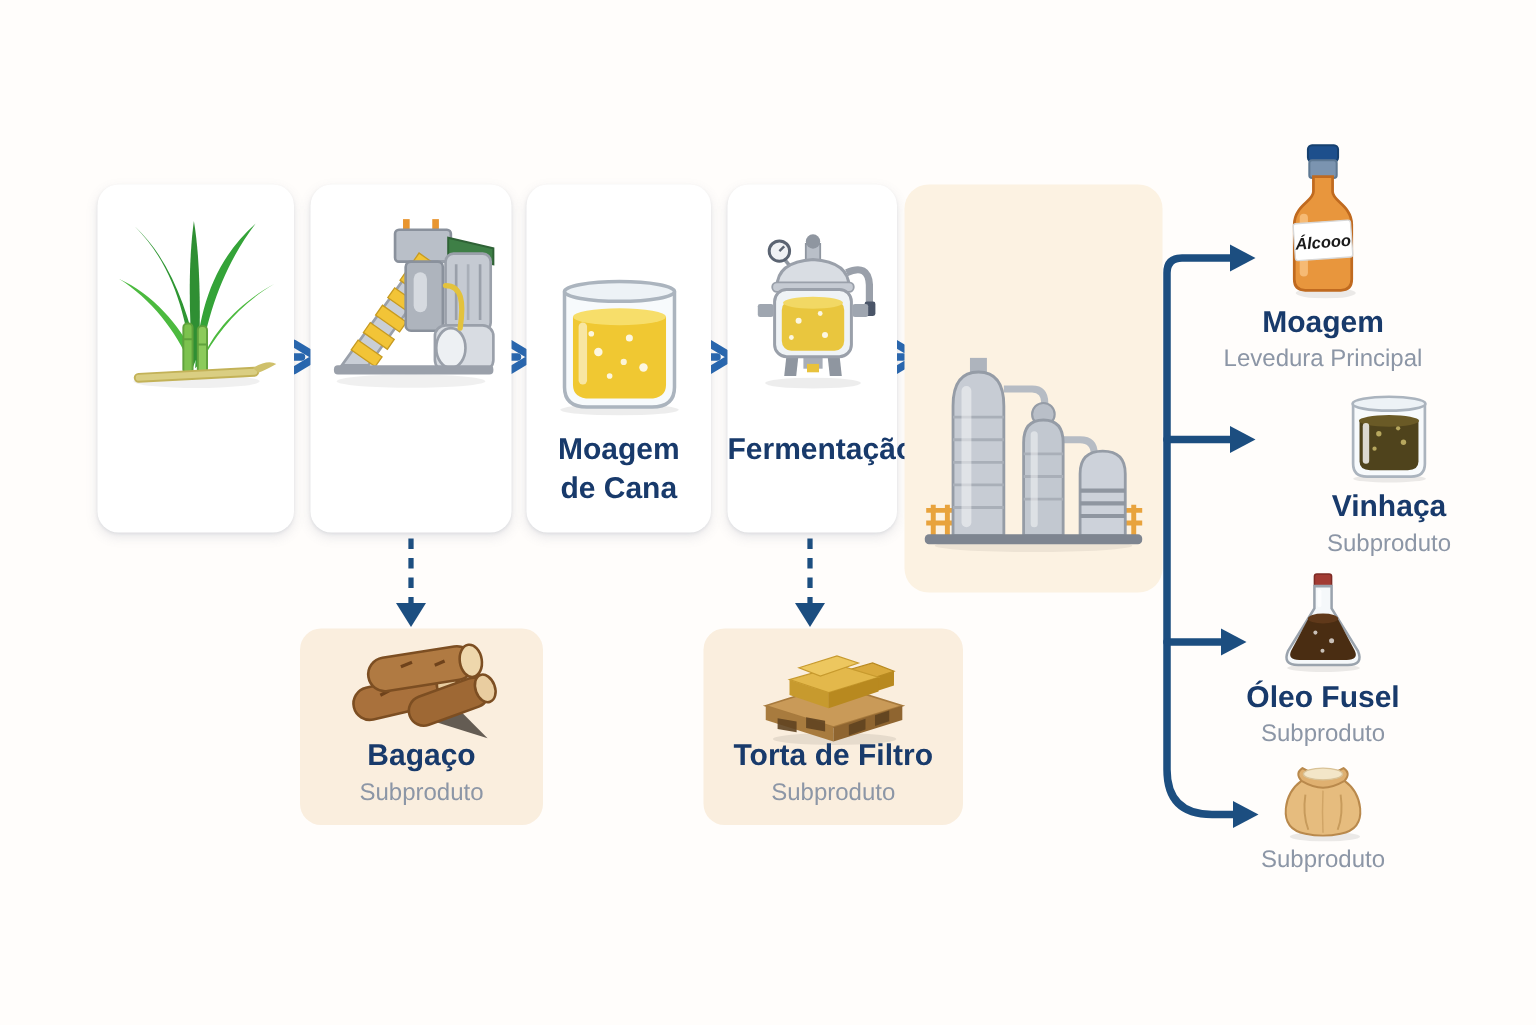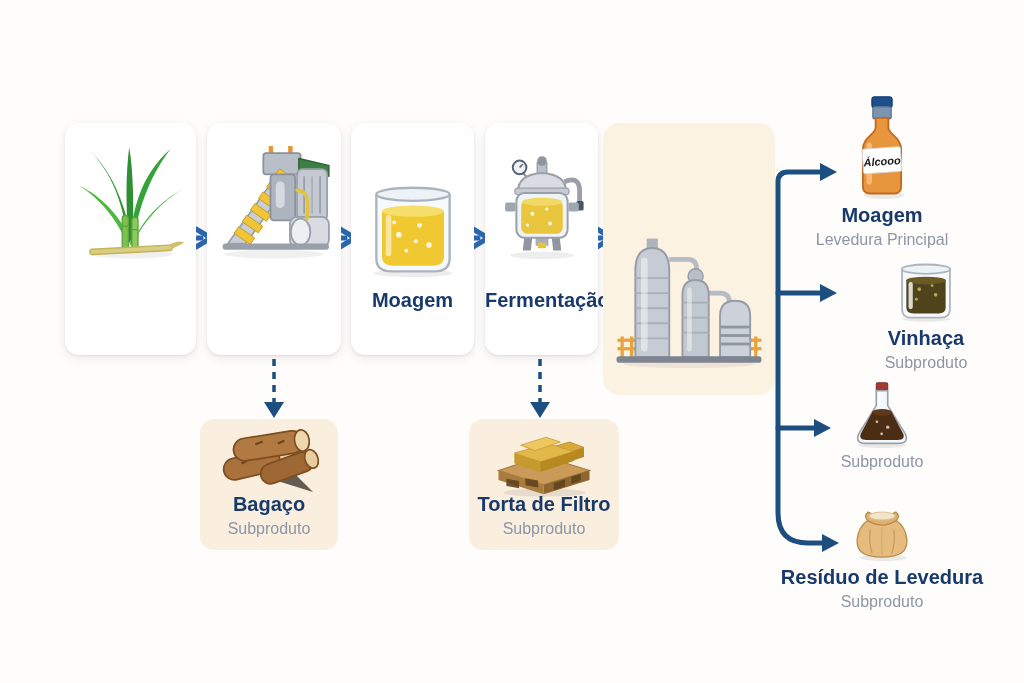--- a/index.html
+++ b/index.html
@@ -146,20 +146,21 @@
       <circle cx="62" cy="45" r="2.5" fill="#fff" opacity="0.85"></circle>
       <circle cx="72" cy="66" r="3" fill="#fff" opacity="0.85"></circle>
       <circle cx="48" cy="72" r="2" fill="#fff" opacity="0.85"></circle>
       <circle cx="35" cy="42" r="2" fill="#fff" opacity="0.85"></circle>
       <circle cx="58" cy="62" r="2.2" fill="#fff" opacity="0.8"></circle>
       <rect x="26" y="34" width="6" height="44" rx="3" fill="#fff" opacity="0.55"></rect>
       <ellipse cx="55" cy="12" rx="39" ry="7" fill="#EDF2F6" stroke="#ABB4BE" stroke-width="2.5"></ellipse>
     </svg>
     <div class="stage-label">
       <div>Moagem</div>
+      <div>de Cana</div>
     </div>
   </div>
 
   <div class="stage-card" style="left:485px;width:113px;">
     <svg class="stage-icon" style="top:20px;" width="96" height="128" viewBox="0 0 120 135">
       <ellipse cx="60" cy="128" rx="40" ry="4.5" fill="#000" opacity="0.07"></ellipse>
       <polygon points="38,104 48,104 46,122 36,122" fill="#8F96A0"></polygon>
       <polygon points="72,104 82,104 84,122 74,122" fill="#8F96A0"></polygon>
       <rect x="52" y="106" width="16" height="10" fill="#A8AEB8"></rect>
       <rect x="55" y="112" width="10" height="7" fill="#E8C23C"></rect>
@@ -216,21 +217,21 @@
       <line x1="78" y1="118" x2="106" y2="118" stroke="#A9AFB8" stroke-width="2"></line>
       <rect x="83" y="70" width="5" height="68" rx="2.5" fill="#fff" opacity="0.45"></rect>
       <path d="M118 144 V100 Q118 84 134 84 Q150 84 150 100 V144 Z" fill="#CDD2DA" stroke="#959CA6" stroke-width="2"></path>
       <line x1="118" y1="112" x2="150" y2="112" stroke="#8F96A0" stroke-width="3"></line>
       <line x1="118" y1="121" x2="150" y2="121" stroke="#8F96A0" stroke-width="3"></line>
       <line x1="118" y1="130" x2="150" y2="130" stroke="#8F96A0" stroke-width="3"></line>
       <rect x="8" y="143" width="154" height="7" rx="3" fill="#7E8590"></rect>
     </svg>
   </div>
 
-  <div class="bp-card" style="left:200px;width:138px;">
+  <div class="bp-card" style="left:200px;width:162px;">
     <svg class="bp-icon" width="118" height="76" viewBox="0 0 130 88">
       <path d="M58 62 L116 80 L90 54 Z" fill="#3E3730" opacity="0.8"></path>
       <g transform="translate(10,44) rotate(-13)">
         <rect x="0" y="0" width="76" height="25" rx="12.5" fill="#A9713C" stroke="#7C4E22" stroke-width="2"></rect>
         <ellipse cx="74" cy="12.5" rx="8" ry="12" fill="#E9CDA0" stroke="#7C4E22" stroke-width="2"></ellipse>
         <line x1="22" y1="8" x2="30" y2="6" stroke="#6E421B" stroke-width="2.5"></line>
       </g>
       <g transform="translate(52,52) rotate(-20)">
         <rect x="0" y="0" width="64" height="23" rx="11.5" fill="#9E6834" stroke="#7C4E22" stroke-width="2"></rect>
         <ellipse cx="62" cy="11.5" rx="7.5" ry="11" fill="#E9CDA0" stroke="#7C4E22" stroke-width="2"></ellipse>
@@ -239,21 +240,21 @@
         <rect x="0" y="0" width="82" height="26" rx="13" fill="#B07A42" stroke="#7C4E22" stroke-width="2"></rect>
         <ellipse cx="80" cy="13" rx="8.5" ry="12.5" fill="#EED7AC" stroke="#7C4E22" stroke-width="2"></ellipse>
         <line x1="26" y1="9" x2="35" y2="7" stroke="#6E421B" stroke-width="2.5"></line>
         <line x1="52" y1="12" x2="60" y2="10" stroke="#6E421B" stroke-width="2.5"></line>
       </g>
     </svg>
     <div class="bp-title">Bagaço</div>
     <div class="bp-sub">Subproduto</div>
   </div>
 
-  <div class="bp-card" style="left:469px;width:150px;">
+  <div class="bp-card" style="left:469px;width:150px;padding-left:23px;">
     <svg class="bp-icon" width="120" height="76" viewBox="0 0 135 96">
       <ellipse cx="68" cy="88" rx="52" ry="5" fill="#000" opacity="0.08"></ellipse>
       <polygon points="10,60 67,42 125,60 67,78" fill="#C99A58" stroke="#A87B3E" stroke-width="1.5"></polygon>
       <polygon points="10,60 67,78 67,90 10,72" fill="#A87B3E"></polygon>
       <polygon points="67,78 125,60 125,72 67,90" fill="#8F6530"></polygon>
       <rect x="20" y="67" width="16" height="9" fill="#5F4320" transform="skewY(10)" opacity="0.9"></rect>
       <rect x="44" y="62" width="16" height="9" fill="#5F4320" transform="skewY(10)" opacity="0.9"></rect>
       <polygon points="80,76 94,71 94,80 80,85" fill="#5F4320" opacity="0.9"></polygon>
       <polygon points="102,68 114,64 114,73 102,77" fill="#5F4320" opacity="0.9"></polygon>
       <polygon points="72,32 100,24 118,31 90,40" fill="#D9A93C" stroke="#B8891F" stroke-width="1"></polygon>
@@ -305,30 +306,30 @@
       <ellipse cx="48" cy="95" rx="36" ry="4" fill="#000" opacity="0.08"></ellipse>
       <rect x="39" y="2" width="17" height="13" rx="2.5" fill="#A23B33" stroke="#7E2B25" stroke-width="1.5"></rect>
       <path d="M39 14 H56 V36 L82 78 Q88 92 72 92 H23 Q7 92 13 78 L39 36 Z" fill="#F5F8FA" stroke="#9AA3AD" stroke-width="2.5"></path>
       <path d="M33 46 L16 78 Q12 87 24 87 H71 Q83 87 79 78 L62 46 Q47 40 33 46 Z" fill="#4A2D12"></path>
       <ellipse cx="47.5" cy="46" rx="15" ry="5" fill="#60391A"></ellipse>
       <circle cx="40" cy="60" r="2" fill="#fff" opacity="0.7"></circle>
       <circle cx="56" cy="68" r="2.5" fill="#fff" opacity="0.7"></circle>
       <circle cx="47" cy="78" r="2" fill="#fff" opacity="0.7"></circle>
       <rect x="42" y="17" width="4" height="18" rx="2" fill="#fff" opacity="0.7"></rect>
     </svg>
+    <div class="out-title">Óleo Fusel</div>
     <div class="out-sub">Subproduto</div>
   </div>
 
   <div class="output" style="left:762px;top:501px;width:240px;">
     <svg class="out-icon" width="66" height="60" viewBox="0 0 100 92">
       <ellipse cx="52" cy="87" rx="36" ry="5" fill="#000" opacity="0.08"></ellipse>
       <path d="M28 30 Q14 40 12 58 Q10 80 32 84 Q50 88 68 84 Q90 80 88 58 Q86 40 72 30 Z" fill="#E6BC7E" stroke="#B9894C" stroke-width="2"></path>
       <path d="M28 30 Q21 22 29 17 Q39 23 50 23 Q61 23 71 17 Q79 22 72 30 Q60 37 50 37 Q40 37 28 30 Z" fill="#DFB070" stroke="#B9894C" stroke-width="2"></path>
       <ellipse cx="50" cy="23" rx="20" ry="6" fill="#F3E6C8" stroke="#D9C296" stroke-width="1.5"></ellipse>
       <path d="M32 44 Q29 64 35 80" stroke="#C79B5C" stroke-width="2" fill="none"></path>
       <path d="M68 44 Q71 64 65 80" stroke="#C79B5C" stroke-width="2" fill="none"></path>
       <path d="M50 40 Q49 62 50 83" stroke="#C79B5C" stroke-width="1.5" fill="none" opacity="0.7"></path>
     </svg>
-    <div class="out-title">Resíduo de Levedura</div>
     <div class="out-sub">Subproduto</div>
   </div>
 
 </div>
 
 </body></html>

